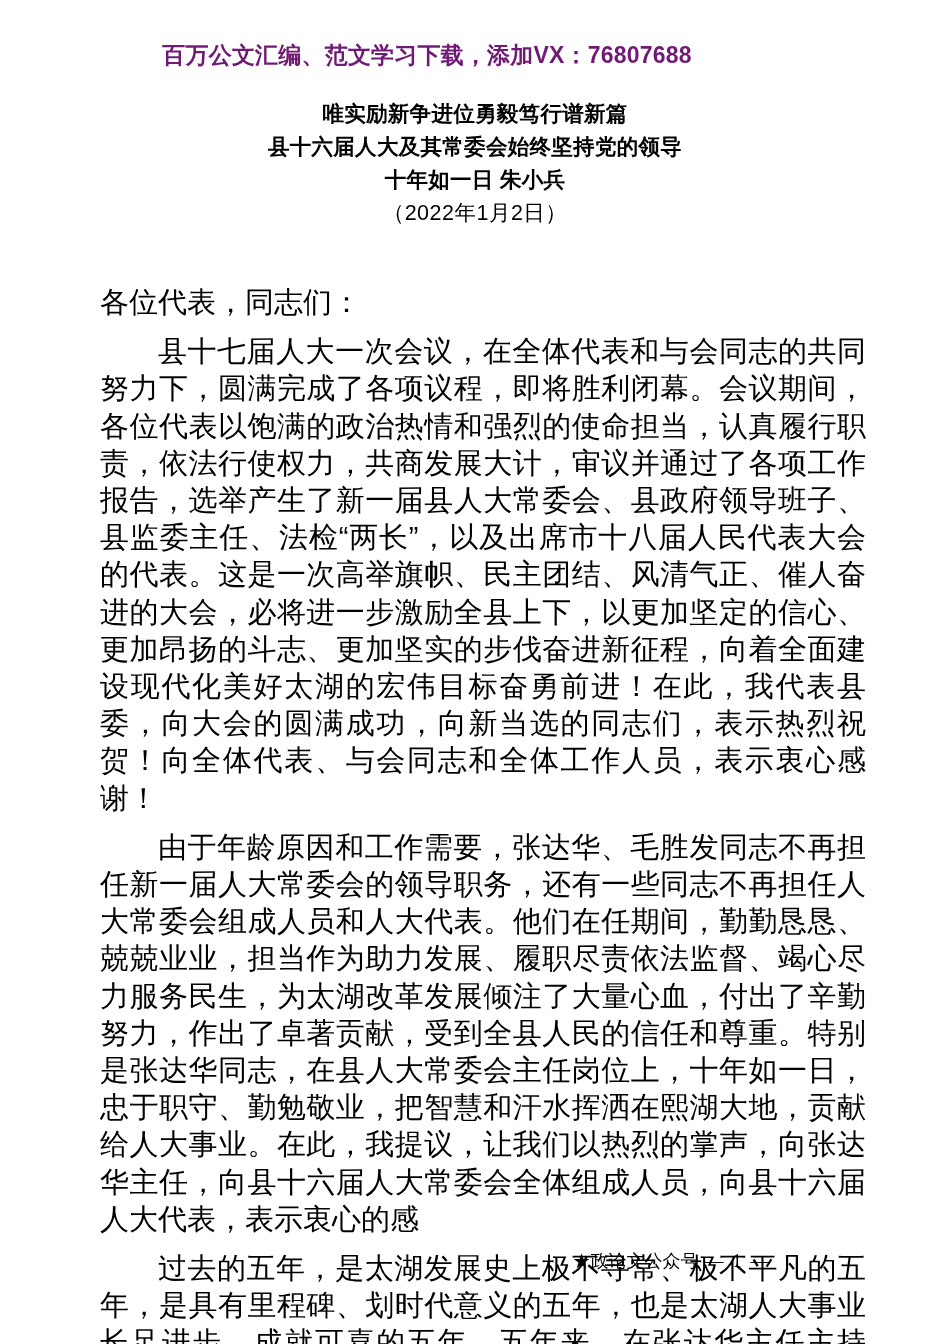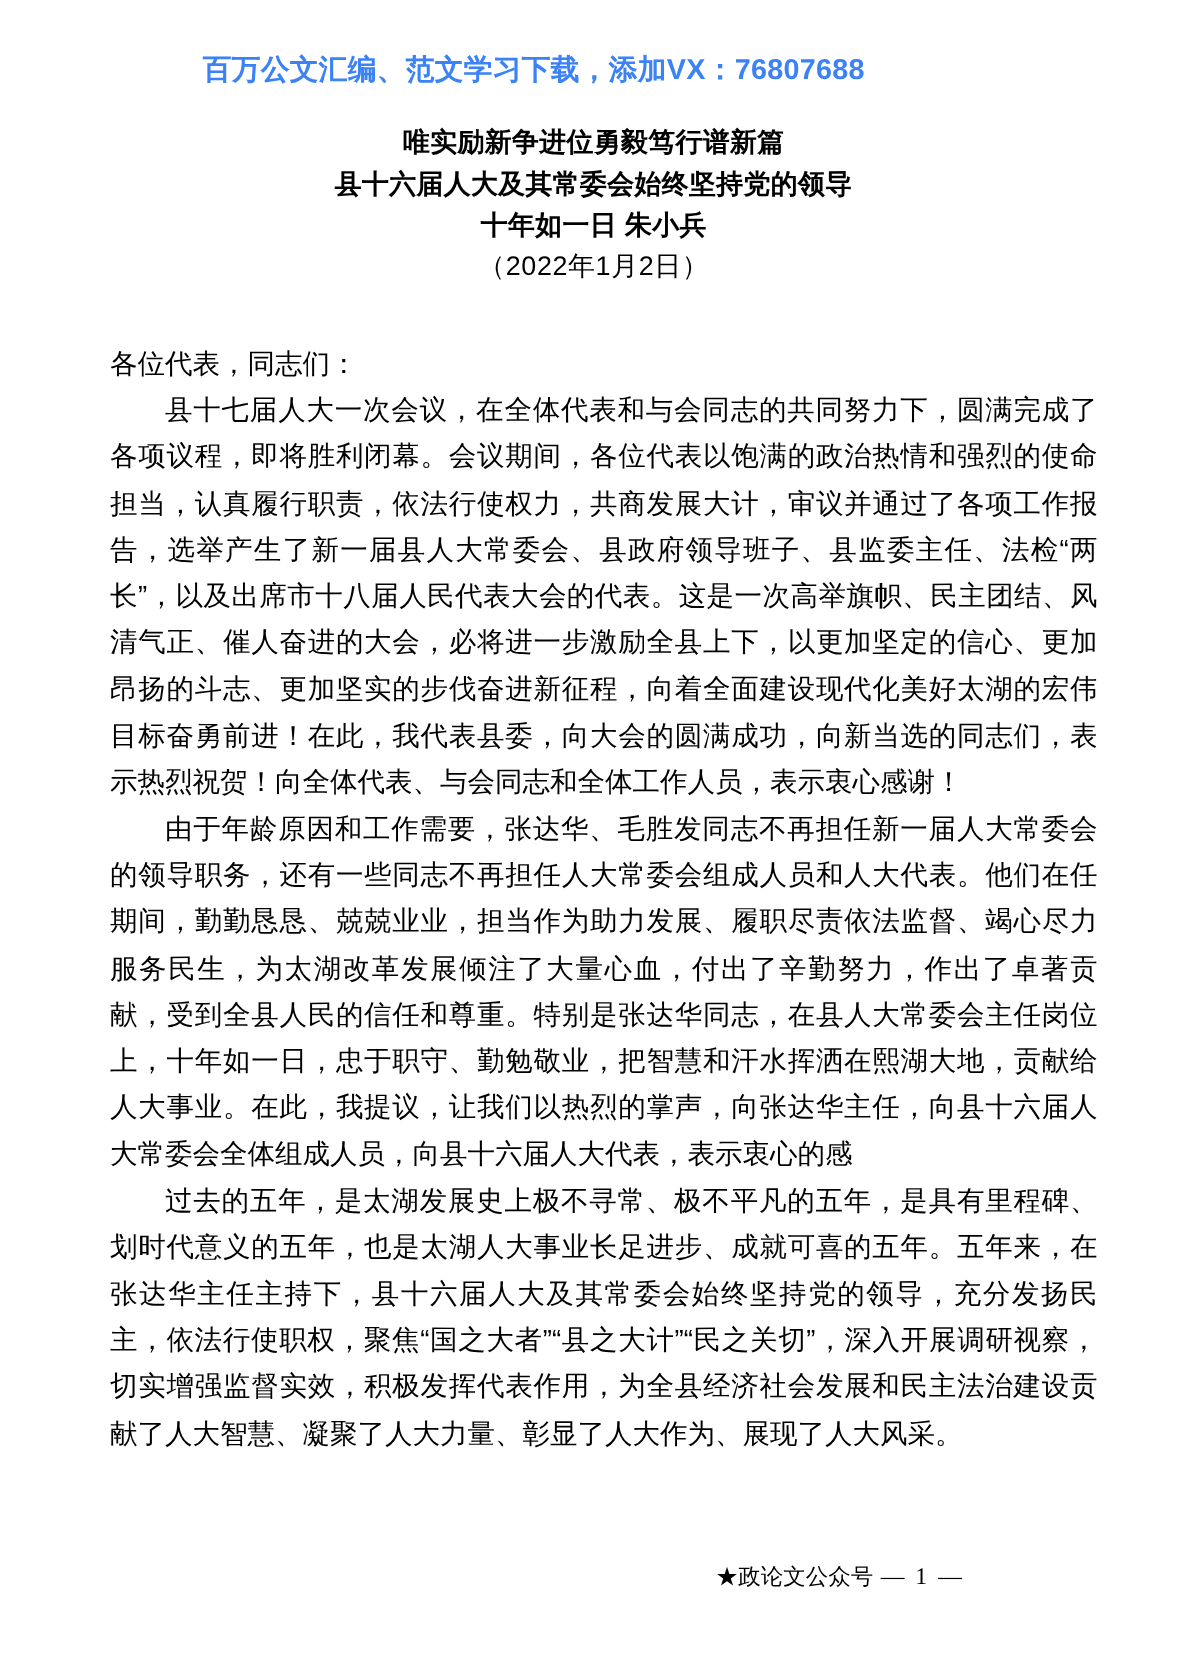--- a/index.html
+++ b/index.html
@@ -21,21 +21,21 @@
     box-sizing: border-box;
   }
 
   
   .promo-header {
     position: absolute;
     top: 40px;
     left: 0;
     width: 854px;
     text-align: center;
-    color: #3b82f6;
+    color: #701a75;
     font-size: 23px;
     font-weight: 700;
     letter-spacing: 0.2px;
     line-height: 30px;
     white-space: nowrap;
   }
 
   
   .title-block {
     position: absolute;
@@ -58,26 +58,26 @@
   }
 
   
   .body-wrap {
     position: absolute;
     top: 272px;
     left: 88px;
     width: 790px;
   }
   .para {
-    font-size: 22px;
+    font-size: 29px;
     line-height: 37.2px;
     text-align: justify;
     text-align-last: left;
     text-justify: inter-ideograph;
-    margin: 0;
+    margin: 12px;
     letter-spacing: 0px;
     word-break: break-all;
   }
   .para.indent {
     text-indent: 2em;
   }
 
   
   .footer {
     position: absolute;

